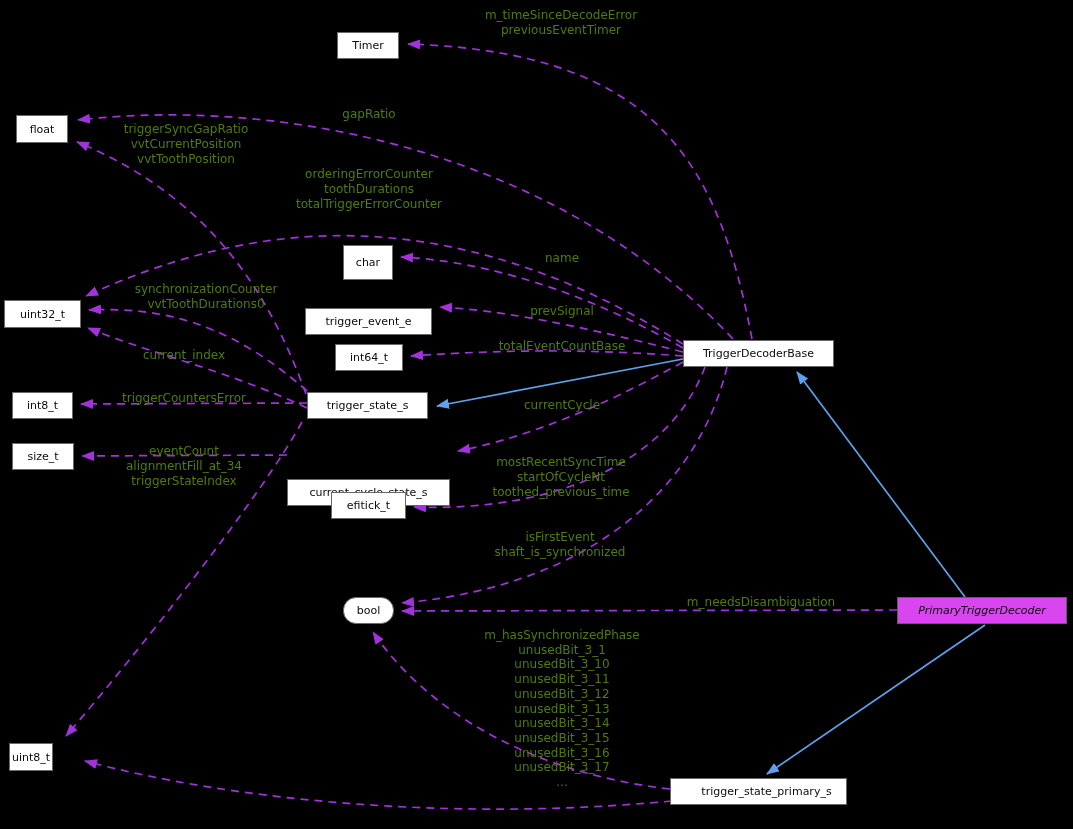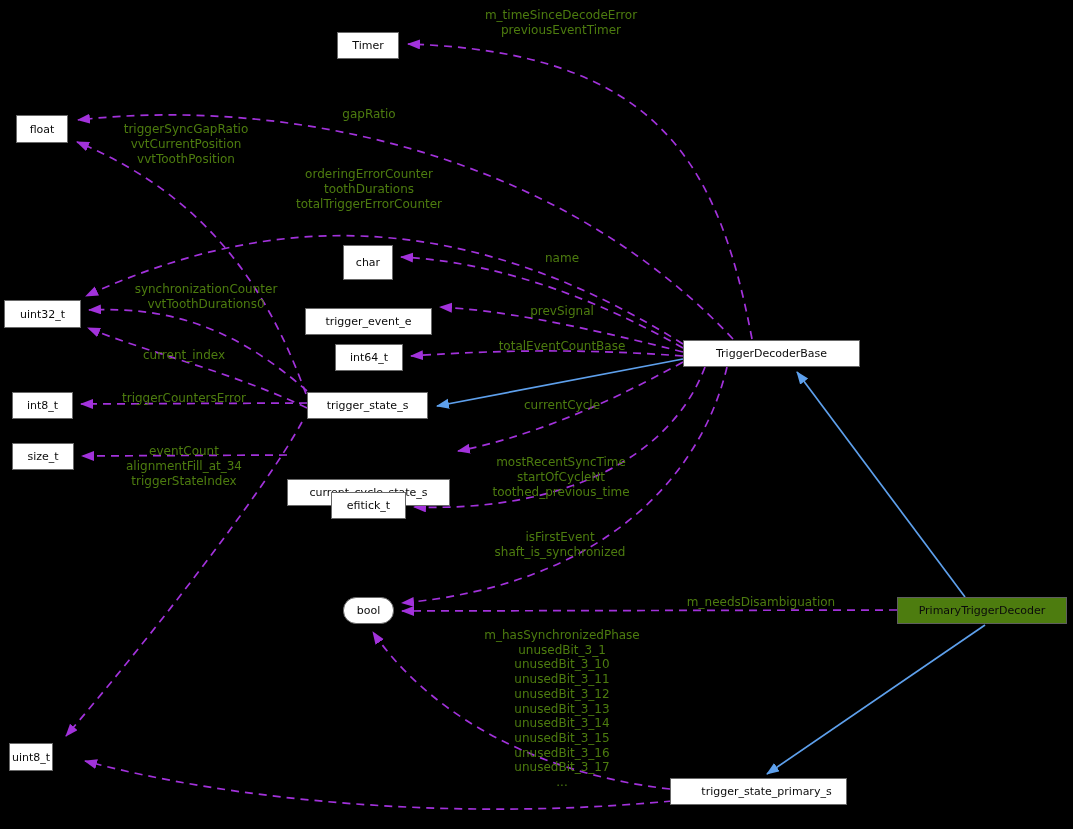--- a/index.html
+++ b/index.html
@@ -2,21 +2,21 @@
 <html><head>
 <meta charset="utf-8">
 <style>
   html,body{margin:0;padding:0;background:#000;}
   #stage{position:relative;width:1073px;height:829px;background:#000;overflow:hidden;
          font-family:"DejaVu Sans","Liberation Sans",sans-serif;}
   #edges{position:absolute;left:0;top:0;}
   .node{position:absolute;background:#ffffff;border:1.3px solid #696969;color:#0b0b0b;
         display:flex;align-items:center;justify-content:center;
         font-size:11px;box-sizing:border-box;cursor:pointer;}
-  .node.hl{background:#4d7c0f;border-color:#5f5f5f;}
+  .node.hl{background:#d946ef;border-color:#5f5f5f;font-style:italic;}
   .elabel{position:absolute;transform:translate(-50%,-50%);color:#4d7c0f;
           font-size:12px;font-weight:400;line-height:15px;white-space:pre;
           text-align:center;}
   .elabel.tight{line-height:14.7px;}
 </style>
 </head>
 <body>
 
 <div id="stage">
 
@@ -64,21 +64,21 @@
   <div class="node" style="left:12px;top:392px;width:61px;height:27px;">int8_t</div>
   <div class="node" style="left:12px;top:443px;width:62px;height:27px;">size_t</div>
   <div class="node" style="left:9px;top:743px;width:44px;height:28px;">uint8_t</div>
   <div class="node" style="left:343px;top:245px;width:50px;height:35px;">char</div>
   <div class="node" style="left:305px;top:294px;width:127px;height:27px;margin-top:14px;">trigger_event_e</div>
   <div class="node" style="left:335px;top:344px;width:68px;height:27px;">int64_t</div>
   <div class="node" style="left:307px;top:392px;width:121px;height:27px;">trigger_state_s</div>
   <div class="node" style="left:287px;top:443px;width:163px;height:27px;margin-top:36px;">current_cycle_state_s</div>
   <div class="node" style="left:331px;top:492px;width:75px;height:27px;">efitick_t</div>
   <div class="node" style="left:343px;top:597px;width:51px;height:27px;border-radius:13px;">bool</div>
-  <div class="node" style="left:683px;top:340px;width:177px;height:27px;">TriggerDecoderBase</div>
+  <div class="node" style="left:683px;top:340px;width:151px;height:27px;">TriggerDecoderBase</div>
   <div class="node hl" style="left:897px;top:597px;width:170px;height:27px;">PrimaryTriggerDecoder</div>
   <div class="node" style="left:670px;top:778px;width:177px;height:27px;padding-left:16px;">trigger_state_primary_s</div>
 
   <div class="elabel" style="left:561px;top:23px;">m_timeSinceDecodeError
 previousEventTimer</div>
   <div class="elabel" style="left:369px;top:114px;">gapRatio</div>
   <div class="elabel" style="left:186px;top:144px;">triggerSyncGapRatio
 vvtCurrentPosition
 vvtToothPosition</div>
   <div class="elabel" style="left:369px;top:189px;">orderingErrorCounter

